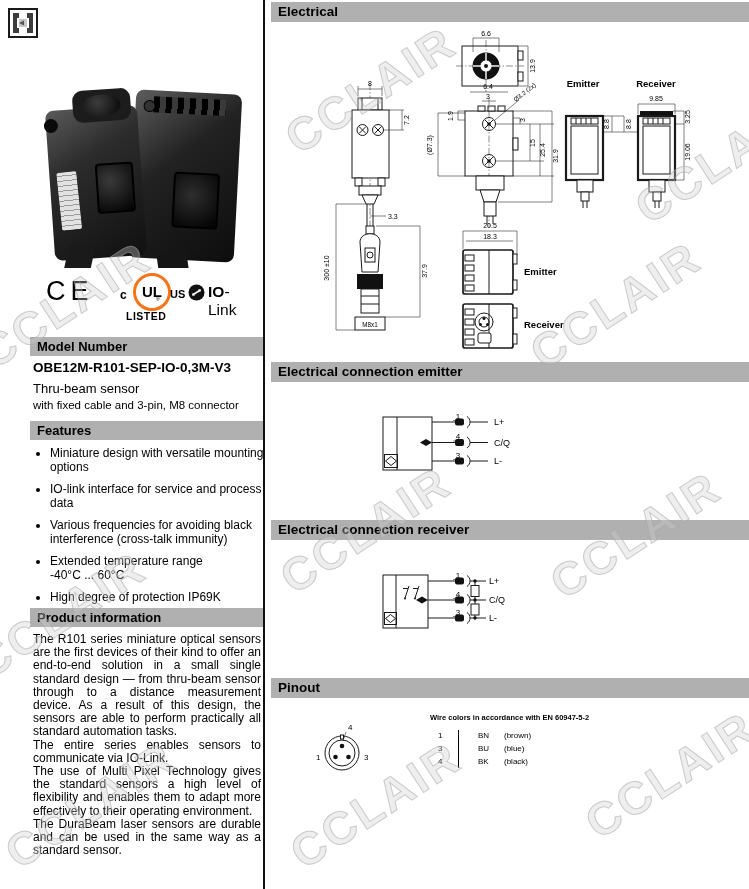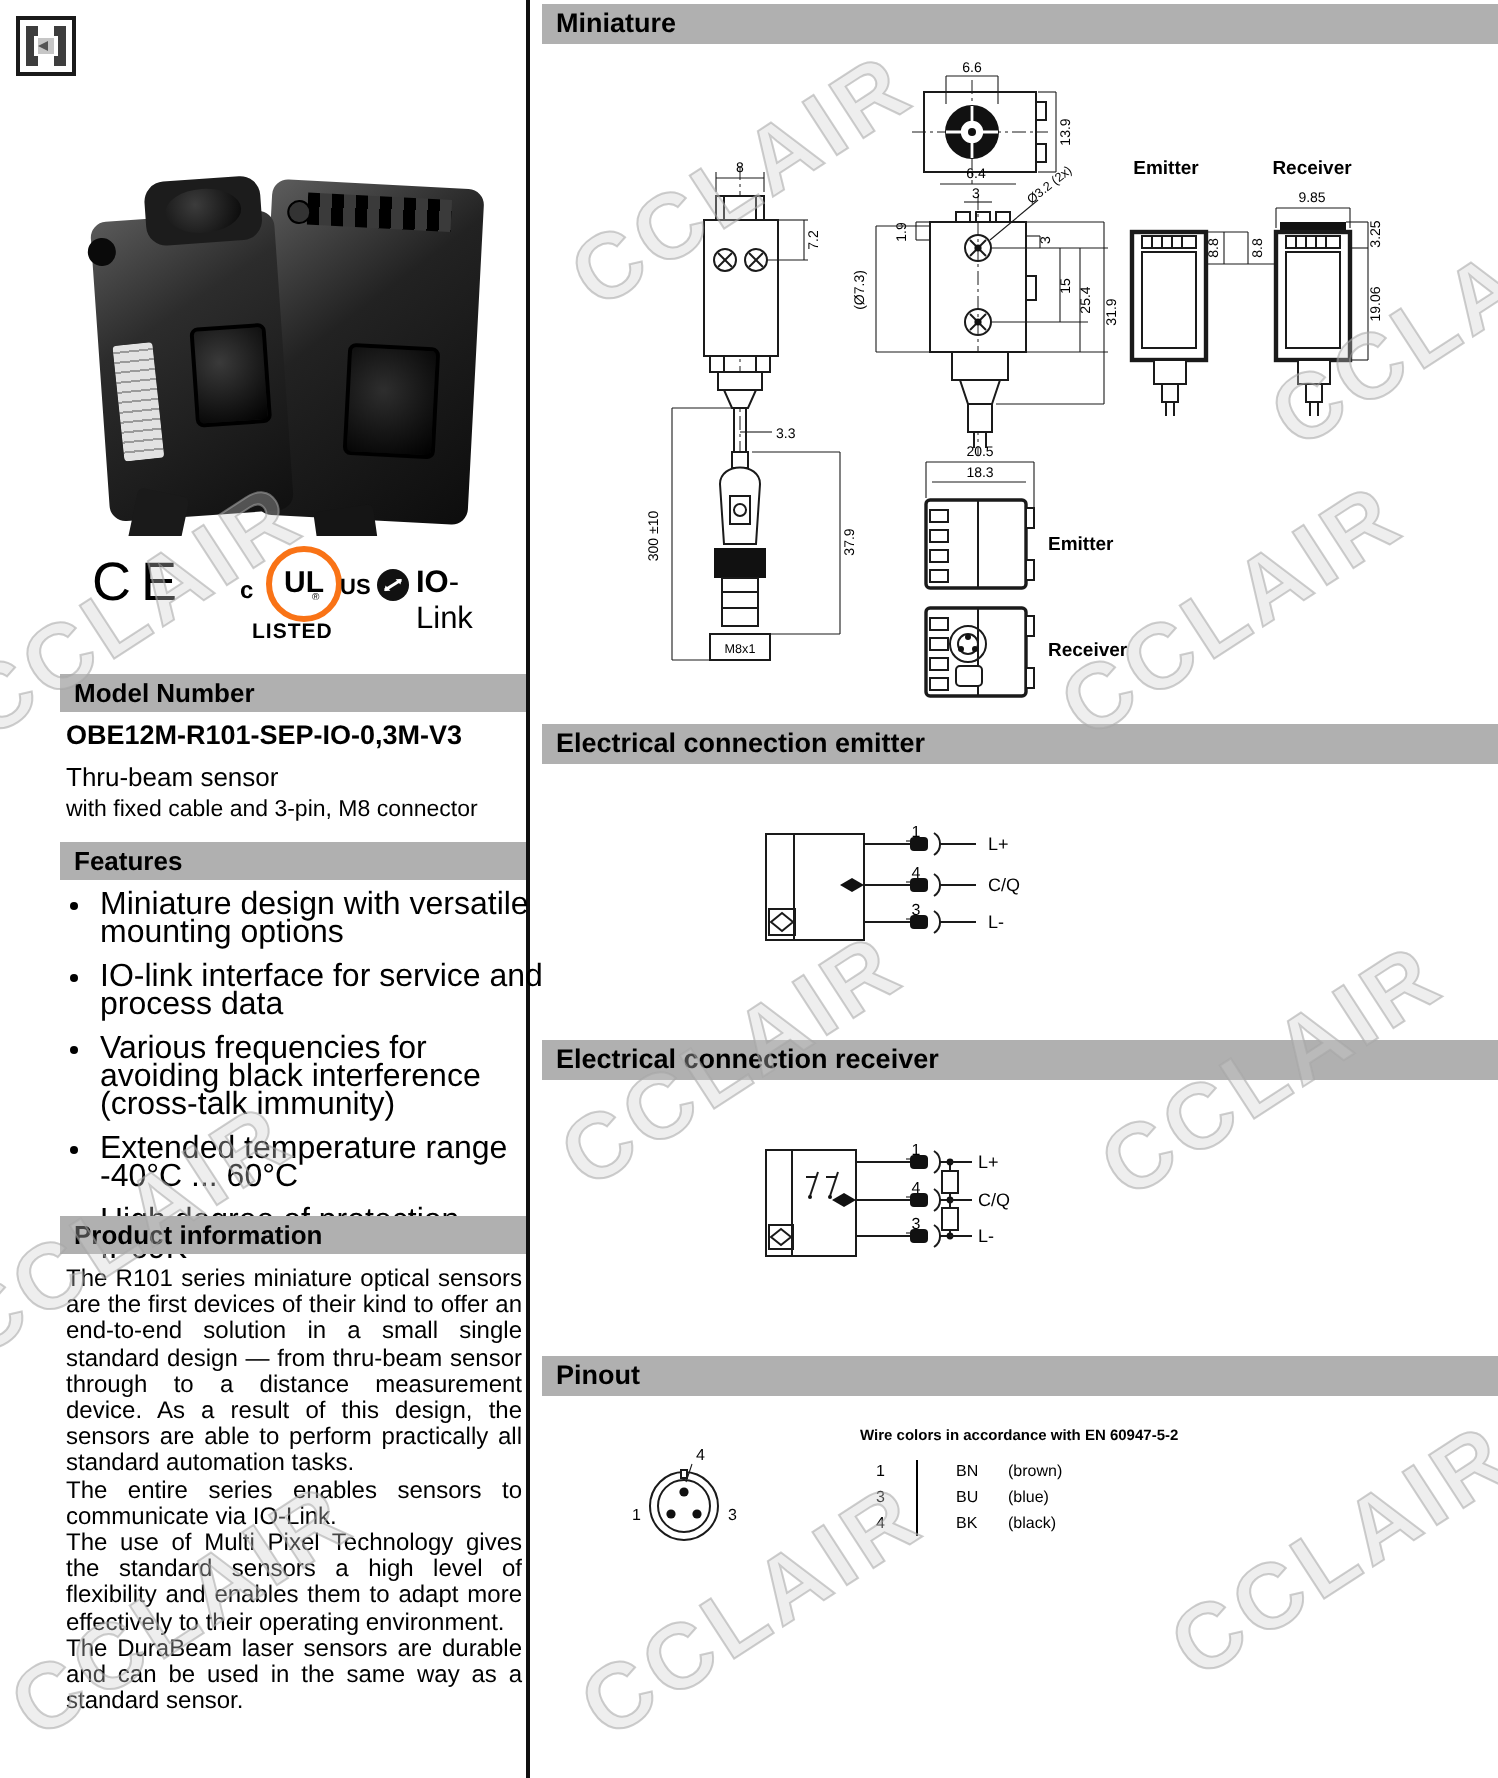--- a/index.html
+++ b/index.html
@@ -14,21 +14,21 @@
   .hdr{position:absolute;background:#b0b0b0;font-weight:bold;font-size:13px;
        line-height:19px;height:19px;padding-left:7px;box-sizing:content-box;}
   .hdr-l{left:30px;width:226px;}
   .hdr-r{left:271px;width:471px;height:20px;line-height:20px;font-size:13.5px;}
   .divider{position:absolute;left:263px;top:0;width:2px;height:889px;background:#101010;}
   
   .model-number{position:absolute;left:33px;top:360px;font-size:13.5px;font-weight:bold;}
   .product-type{position:absolute;left:33px;top:381px;font-size:13px;}
   .variant{position:absolute;left:33px;top:399px;font-size:11.5px;}
   ul.features{position:absolute;left:36px;top:446px;width:224px;margin:0;padding:0 0 0 14px;}
-  ul.features li{font-size:16px;line-height:14px;margin-bottom:8px;}
+  ul.features li{font-size:12px;line-height:14px;margin-bottom:8px;}
   ul.features li span{white-space:pre-line;}
   .pinfo{position:absolute;left:33px;top:633px;width:228px;}
   .pinfo p{margin:0;font-size:12px;line-height:13.2px;text-align:justify;}
   
   .thumb{position:absolute;left:8px;top:8px;width:30px;height:30px;border:2px solid #1a1a1a;
          background:#fff;box-sizing:border-box;}
   
   .photo{position:absolute;left:36px;top:8px;width:224px;height:260px;overflow:hidden;}
   .sensorA{position:absolute;left:14px;top:100px;width:92px;height:150px;border-radius:8px;
            background:linear-gradient(150deg,#5a5a5a 0%,#2c2c2c 35%,#101010 100%);transform:rotate(-4deg);}
@@ -168,21 +168,21 @@
   </ul>
 
   <div class="hdr hdr-l" style="top:608px;">Product information</div>
   <div class="pinfo">
     <p>The R101 series miniature optical sensors are the first devices of their kind to offer an end-to-end solution in a small single standard design — from thru-beam sensor through to a distance measurement device. As a result of this design, the sensors are able to perform practically all standard automation tasks.</p>
     <p>The entire series enables sensors to communicate via IO-Link.</p>
     <p>The use of Multi Pixel Technology gives the standard sensors a high level of flexibility and enables them to adapt more effectively to their operating environment.</p>
     <p>The DuraBeam laser sensors are durable and can be used in the same way as a standard sensor.</p>
   </div>
 
-  <div class="hdr hdr-r" style="top:2px;">Miniature</div>
+  <div class="hdr hdr-r" style="top:2px;">Electrical</div>
 
   <svg class="abs" style="left:272px;top:28px;" width="477" height="330" viewBox="0 0 477 330">
 
     <g>
       <line class="dash" x1="98" y1="55" x2="98" y2="200"></line>
       <rect class="wht" x="86" y="70" width="24" height="12"></rect>
       <line class="ln" x1="90" y1="70" x2="90" y2="82"></line>
         <line class="ln" x1="106" y1="70" x2="106" y2="82"></line>
       <line class="dim" x1="86" y1="61" x2="110" y2="61"></line>
       <line class="dim" x1="86" y1="68" x2="86" y2="58"></line>

